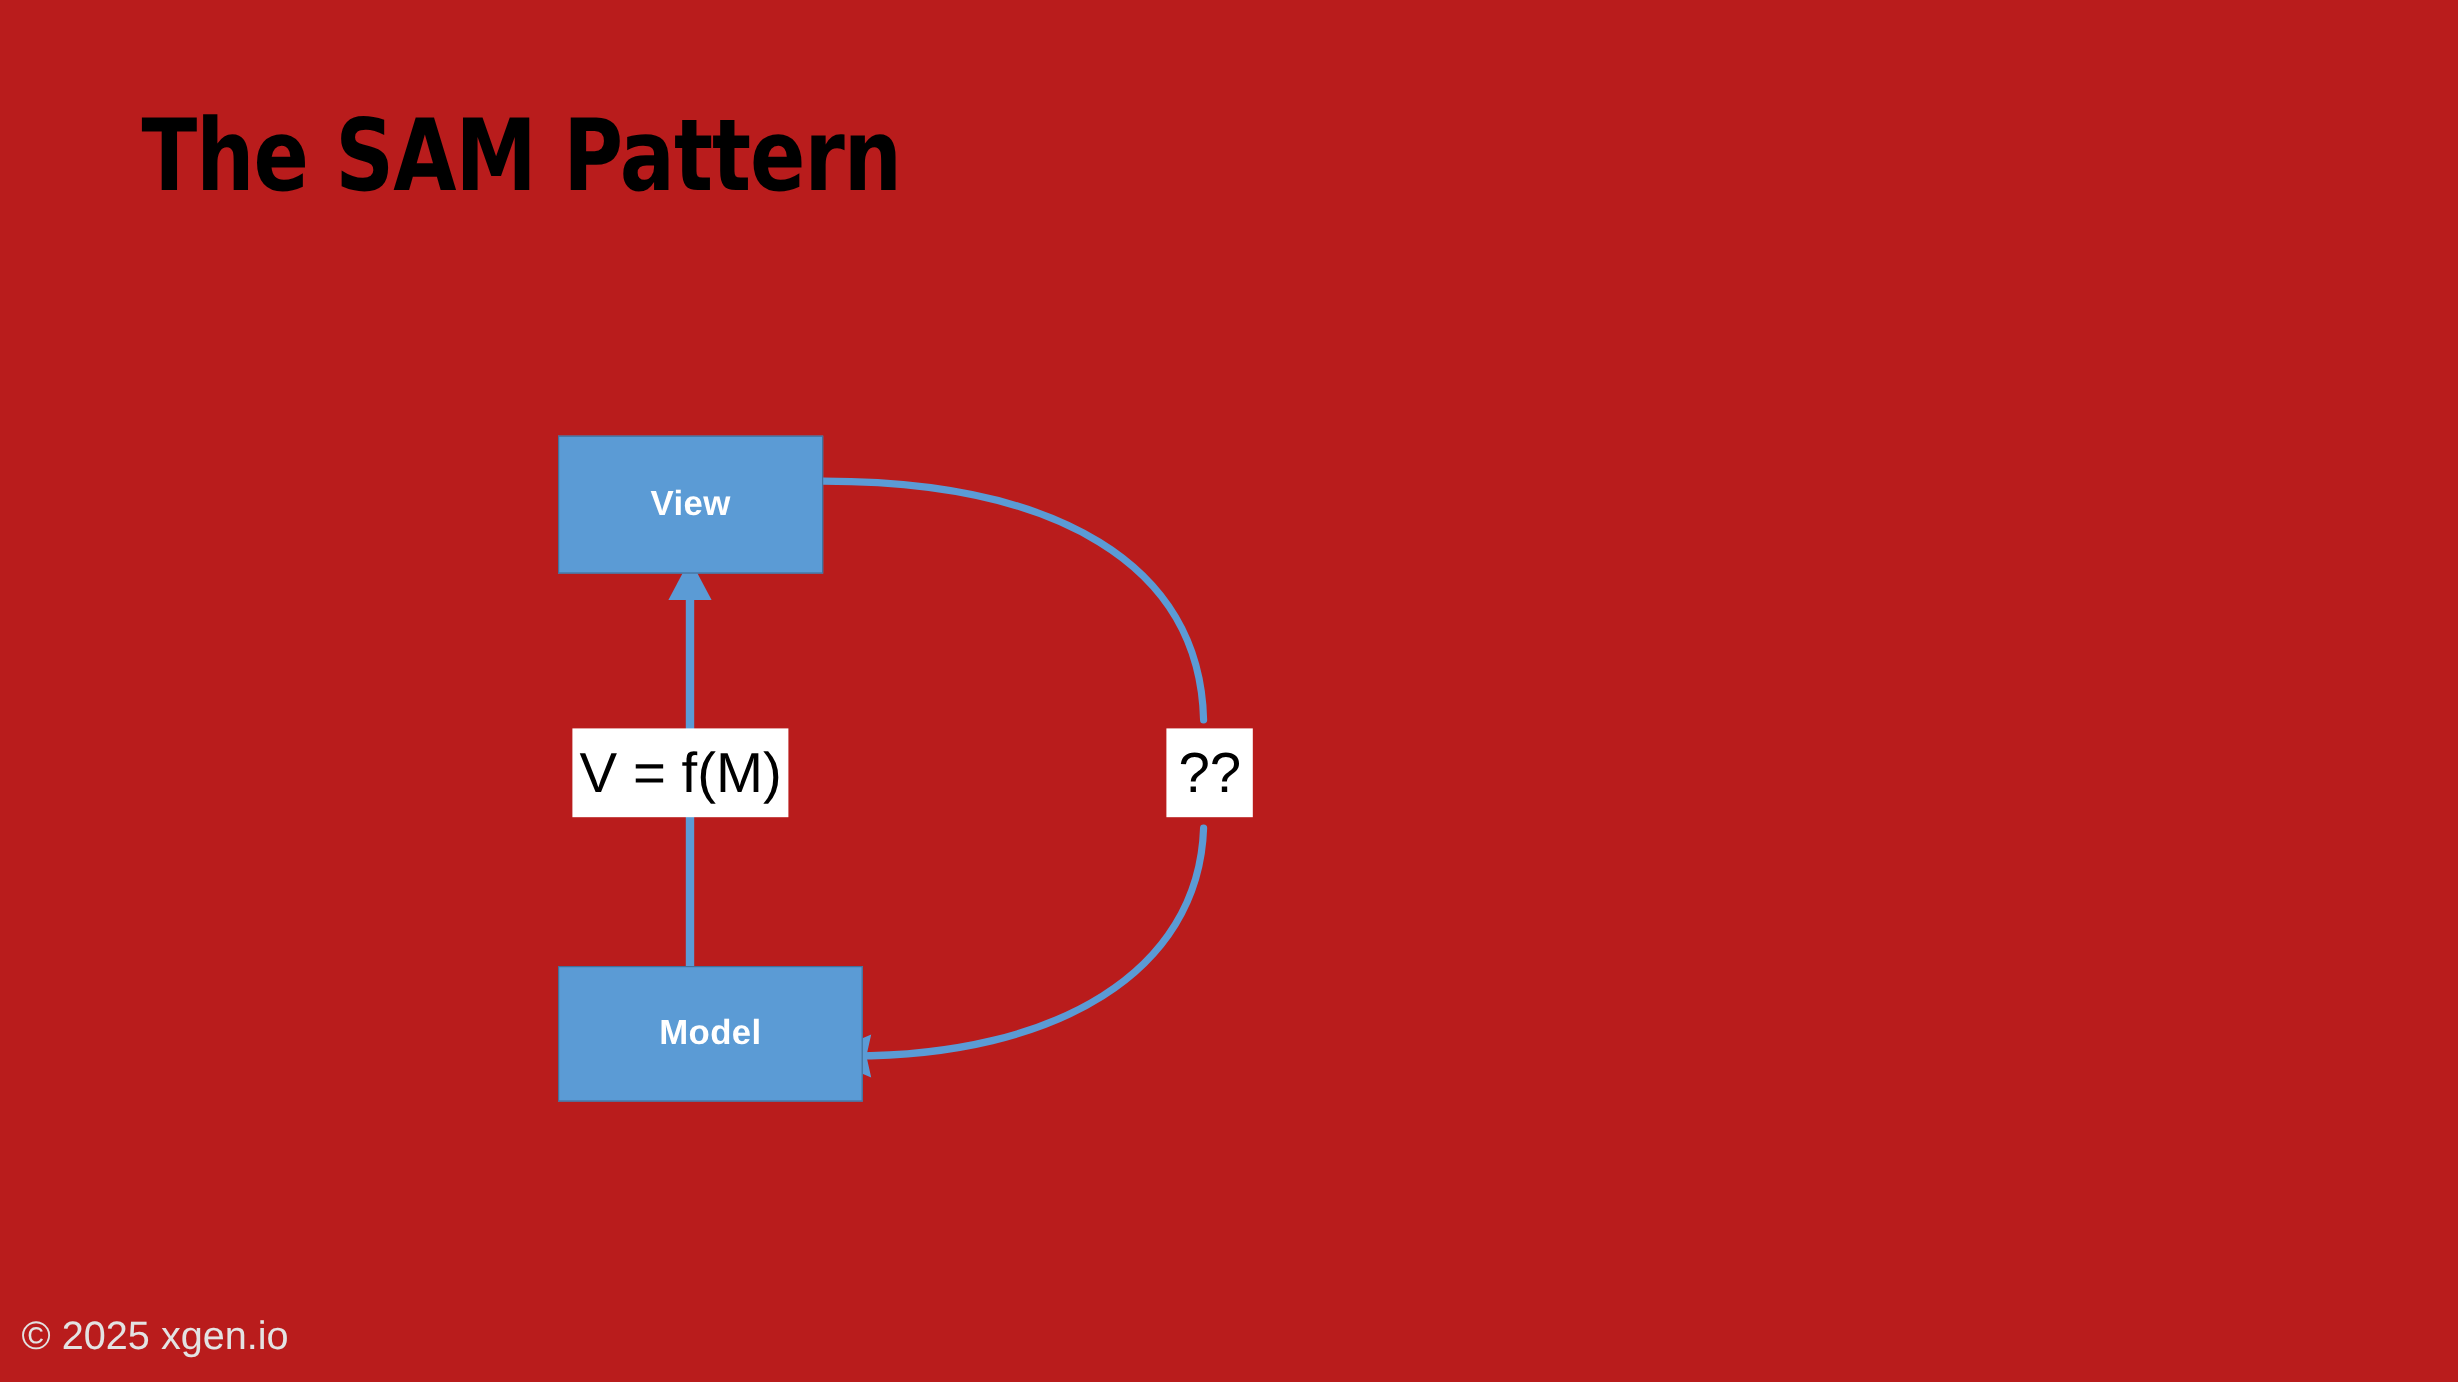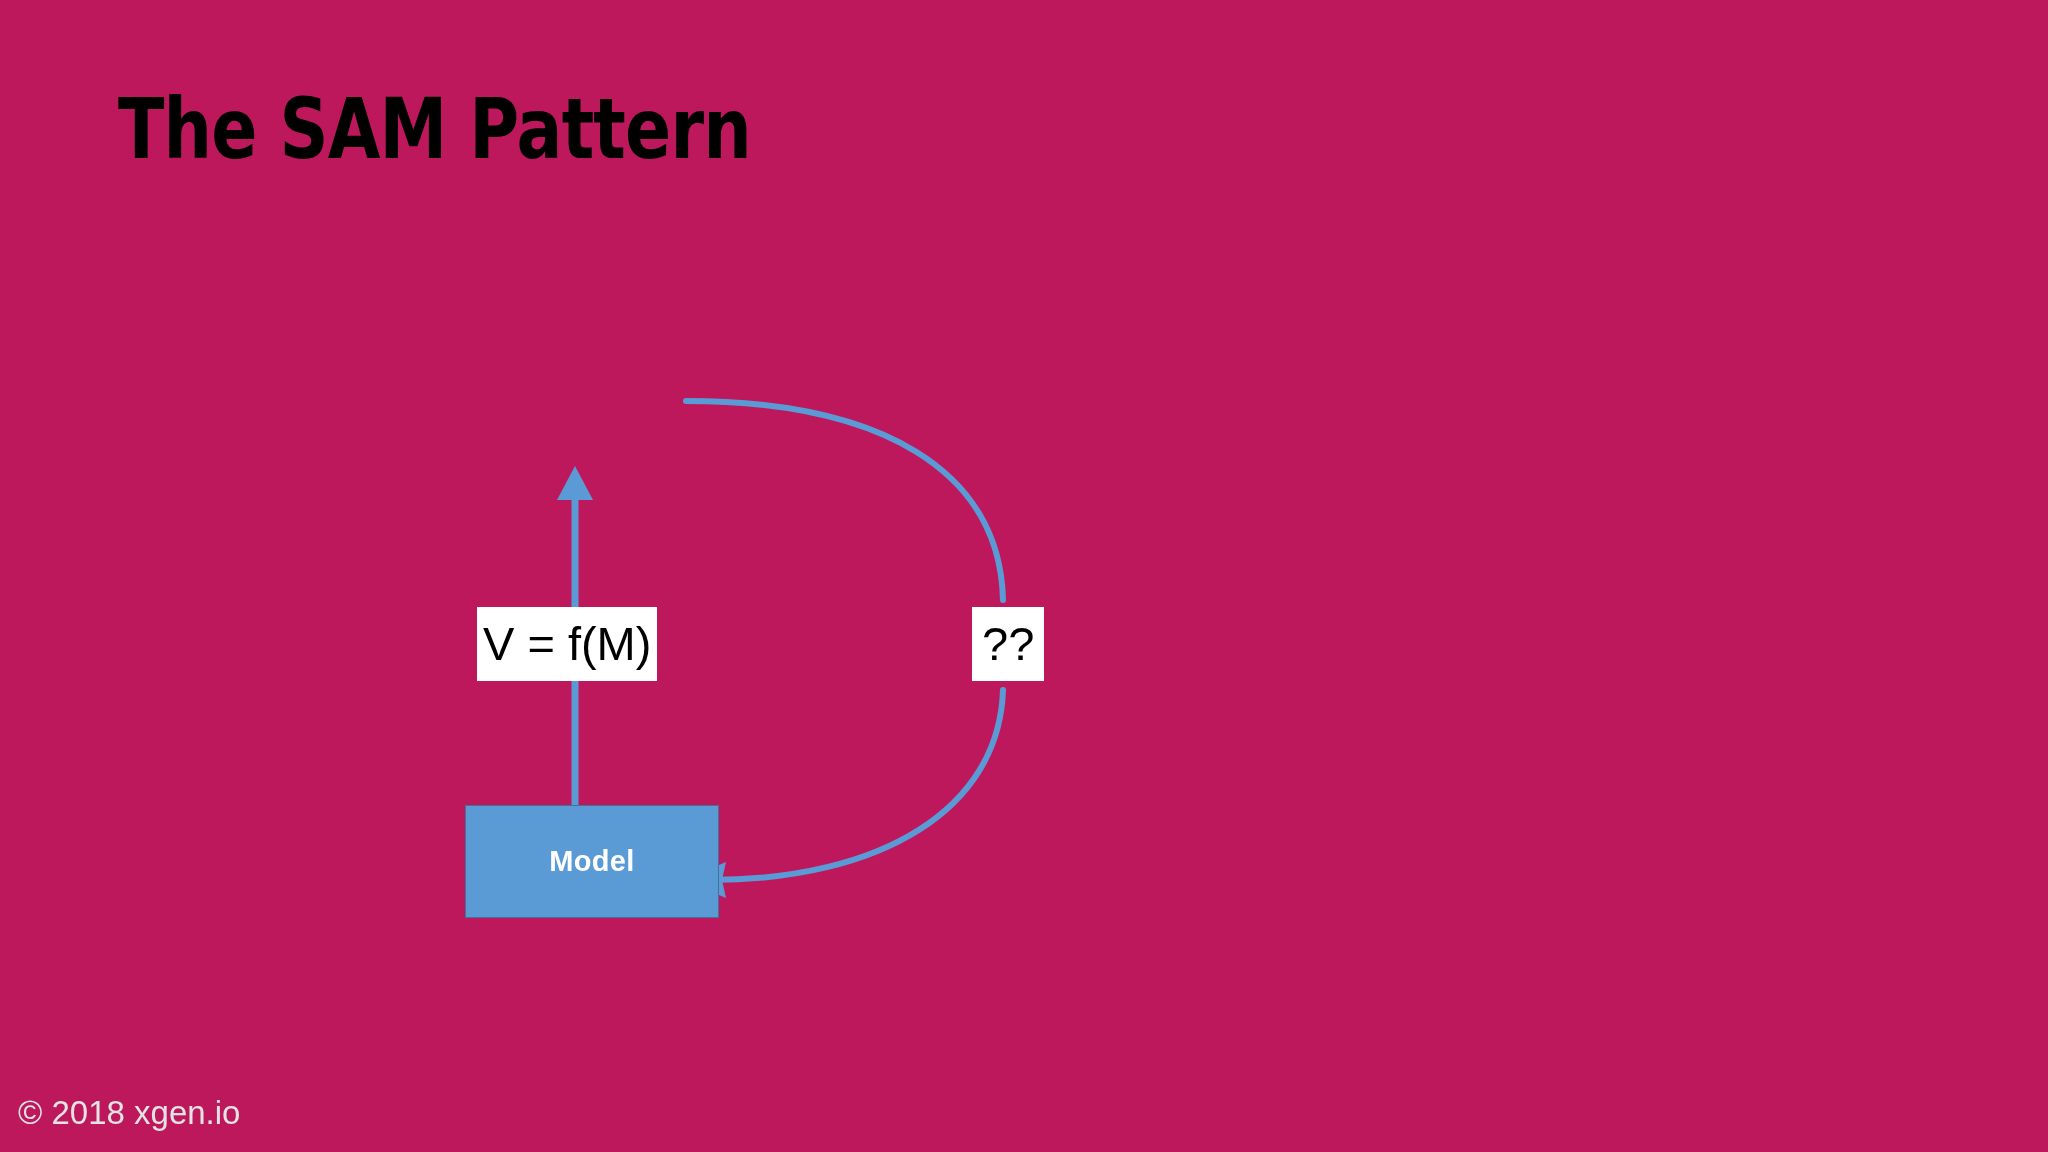--- a/index.html
+++ b/index.html
@@ -8,21 +8,21 @@
     padding: 0;
     background: #ffffff;
   }
   body {
     font-family: "Liberation Sans", sans-serif;
   }
   #slide {
     position: relative;
     width: 2048px;
     height: 1152px;
-    background: #be185d;
+    background: #b91c1c;
     overflow: hidden;
     text-decoration: underline;
   }
 
   
   #slide-title {
     position: absolute;
     left: 118px;
     top: 88px;
     font-family: "DejaVu Sans", sans-serif;
@@ -143,26 +143,29 @@
 
       <g>
         <path d="M 686,401
                  C 880,401 1000,470 1003,600" fill="none" stroke="#5B9BD5" stroke-width="6" stroke-linecap="round"></path>
         <path d="M 1003,690
                  C 999,810 880,880 710,880" fill="none" stroke="#5B9BD5" stroke-width="6" stroke-linecap="round"></path>
         <polygon points="684,880 726,862 722,880 726,898" fill="#5B9BD5"></polygon>
       </g>
     </svg>
 
+    <div id="box-view" class="node-box">
+      <span class="node-label">View</span>
+    </div>
 
     <div id="box-model" class="node-box">
       <span class="node-label">Model</span>
     </div>
 
     <div id="label-vfm" class="edge-label">V = f(M)</div>
 
     <div id="label-unknown" class="edge-label">??</div>
 
   </div>
 
-  <div id="footer-copyright">© 2018 xgen.io</div>
+  <div id="footer-copyright">© 2025 xgen.io</div>
 
 </div>
 
 </body></html>

